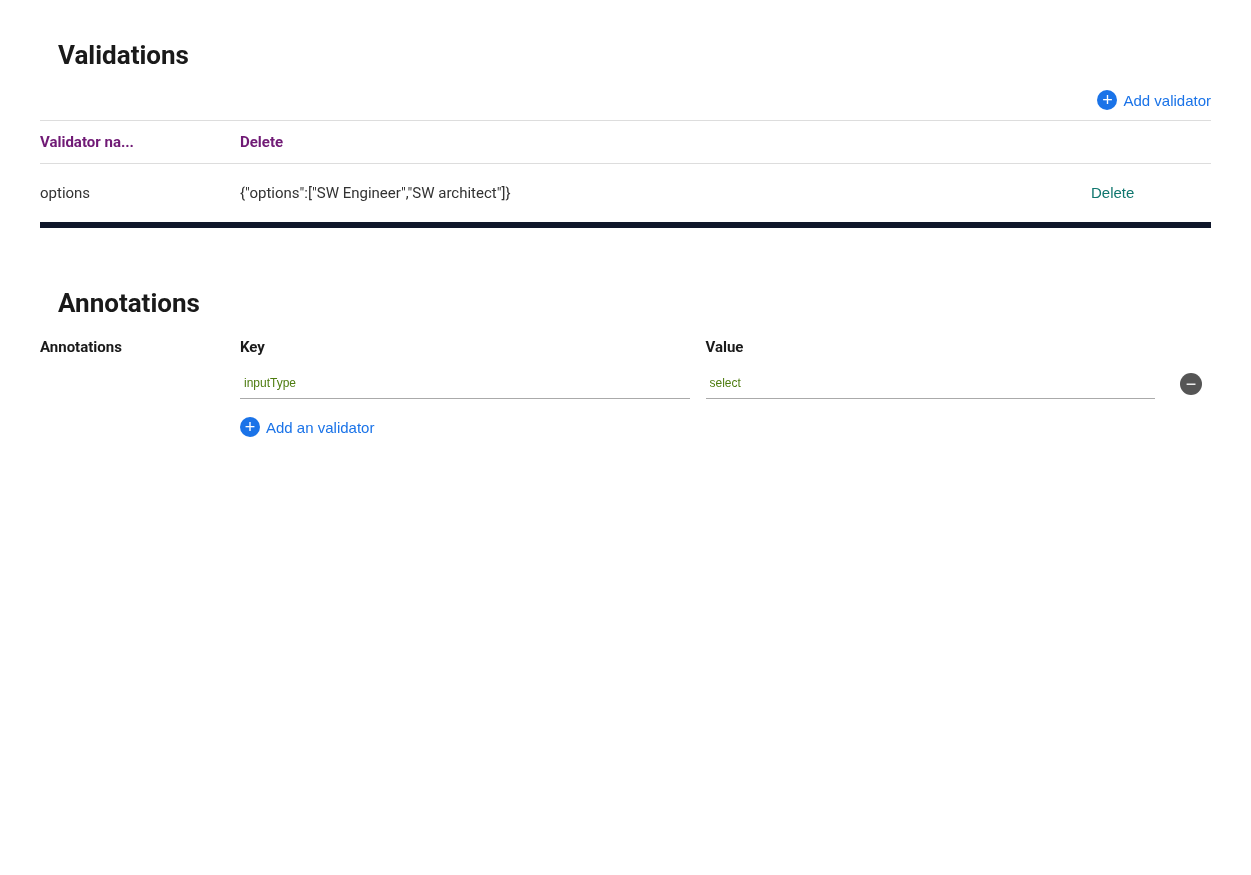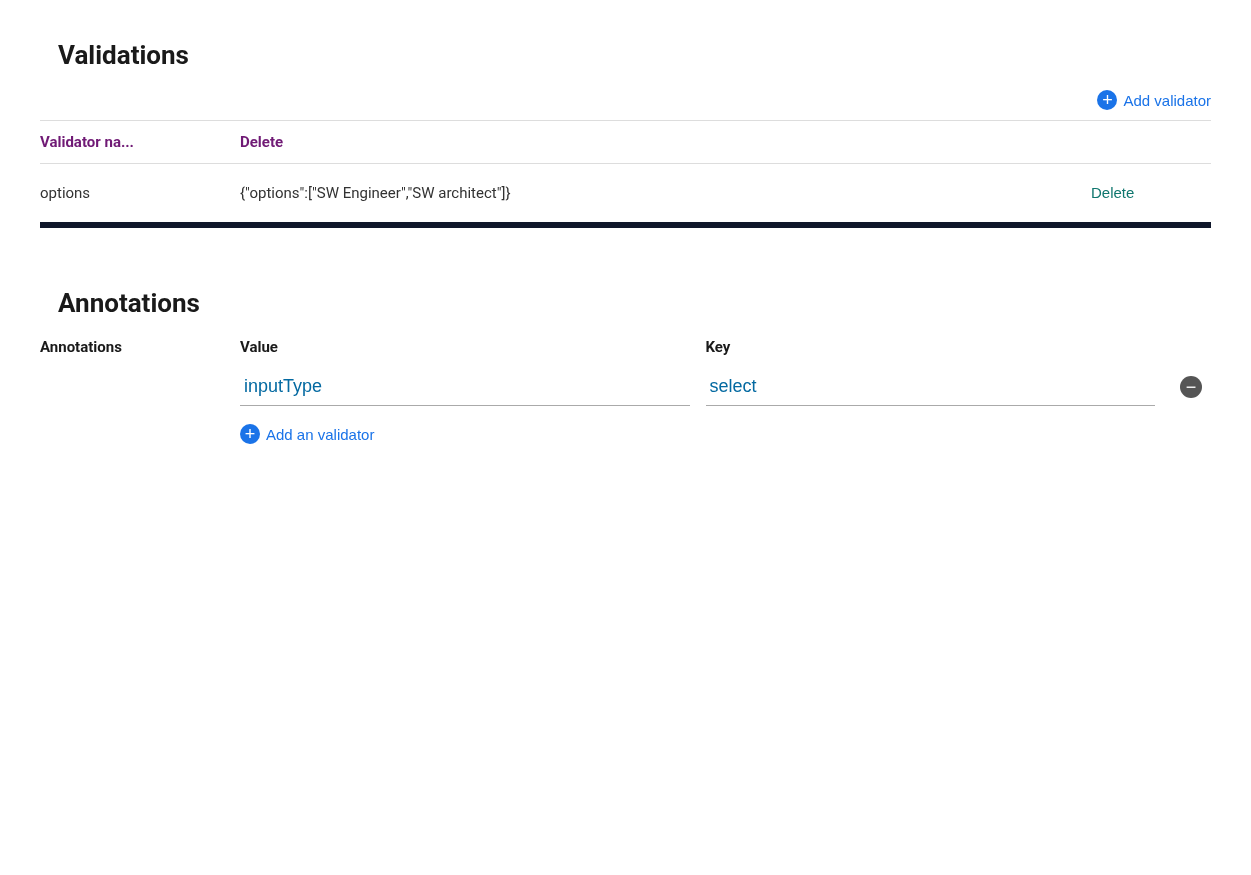--- a/index.html
+++ b/index.html
@@ -130,22 +130,22 @@
       grid-template-columns: 1fr 1fr 40px;
       gap: 16px;
       align-items: center;
     }
 
     .annotation-input {
       width: 100%;
       border: none;
       border-bottom: 1px solid #aaa;
       padding: 8px 4px;
-      font-size: 18px;
-      color: #0369a1;
+      font-size: 12px;
+      color: #4d7c0f;
       outline: none;
       background: transparent;
     }
 
     .remove-btn {
       background: none;
       border: none;
       cursor: pointer;
       display: flex;
       align-items: center;
@@ -245,22 +245,22 @@
   </section>
 
   <section class="annotations-section">
     <h1 class="section-title">Annotations</h1>
 
     <div class="annotations-columns-header">
       <div class="annotations-col-spacer">
         <span class="field-header-label">Annotations</span>
       </div>
       <div class="annotations-col-headers">
+        <div class="field-header-label">Key</div>
         <div class="field-header-label">Value</div>
-        <div class="field-header-label">Key</div>
         <div></div>
       </div>
     </div>
 
     <div class="annotations-fields-area">
       <div class="annotations-left-label"></div>
       <div class="annotations-right">
 
         <div class="annotation-row">
           <input type="text" class="annotation-input" value="inputType" style="">

